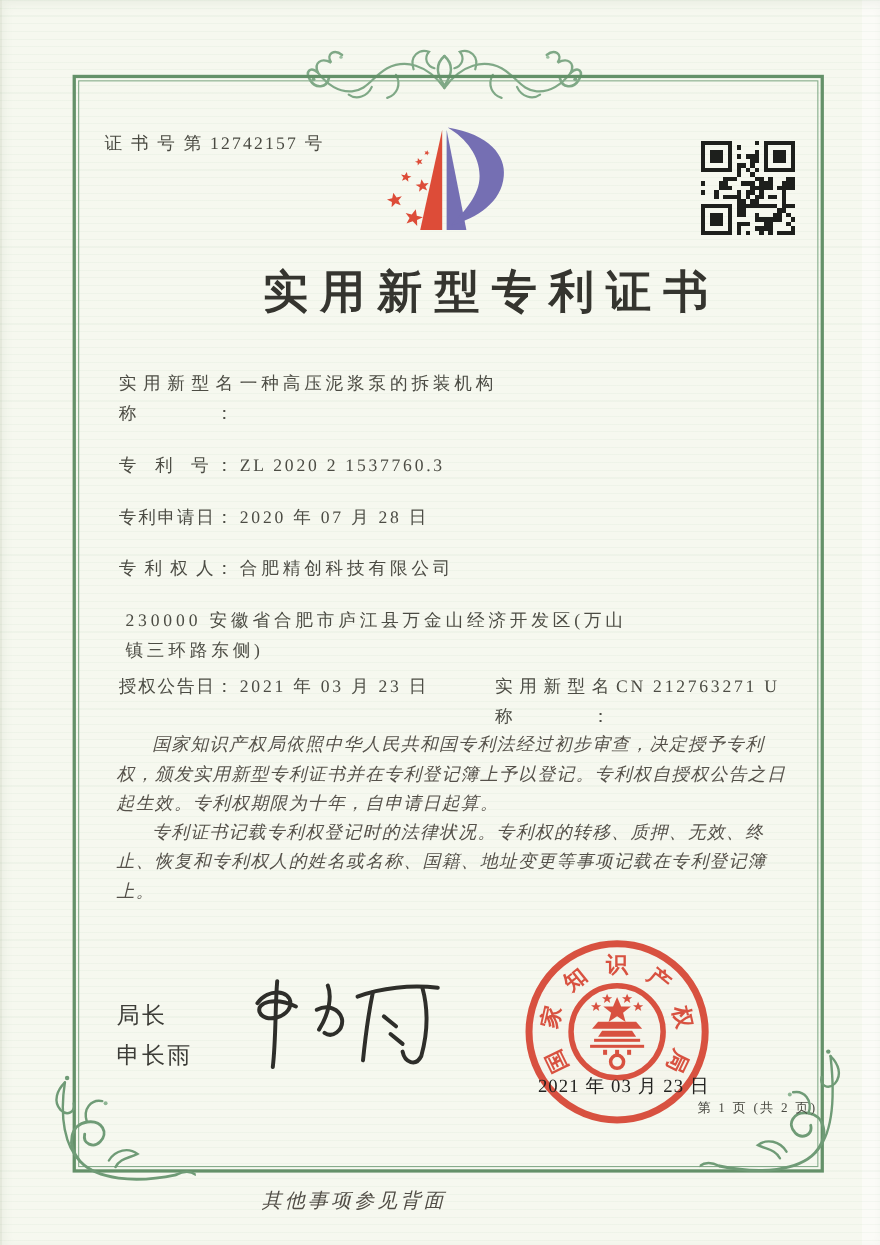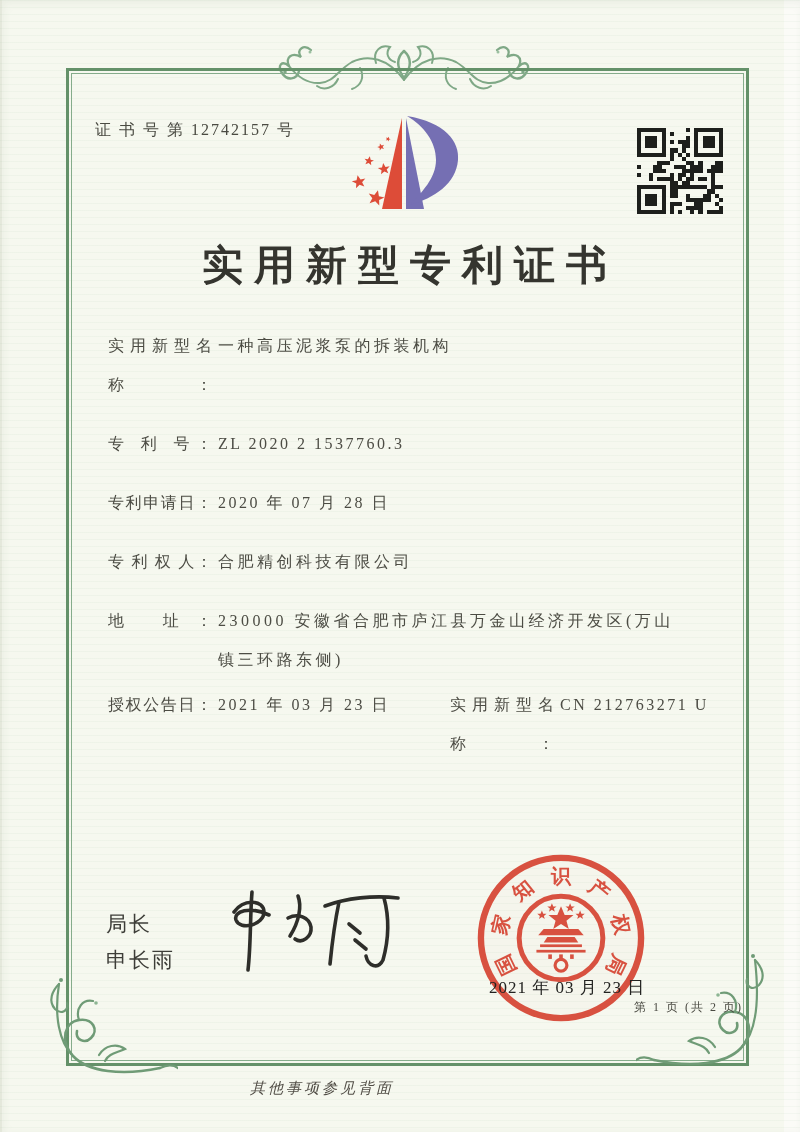--- a/index.html
+++ b/index.html
@@ -12,40 +12,40 @@
   .page::before{ 
     content:"";position:absolute;inset:0;pointer-events:none;
     background:repeating-linear-gradient(180deg,rgba(134,178,141,.065) 0 1px,transparent 1px 7px);
   }
   .frame{position:absolute;left:66px;top:68px;width:677px;height:992px;border:3px solid #649169;}
   .frame::after{content:"";position:absolute;inset:2px;border:1px solid #85ac8b;}
   .cert-no{position:absolute;left:95px;top:120px;font-size:16px;letter-spacing:2px;color:#4a4a42;}
   .logo{position:absolute;left:346px;top:110px;width:126px;height:112px;}
   .qr{position:absolute;left:637px;top:128px;width:86px;height:86px;}
   .title{position:absolute;left:66px;top:238px;width:677px;text-align:center;
-    font-size:41px;font-weight:700;letter-spacing:11px;color:#35352f;text-indent:11px;}
-  .fields{position:absolute;left:108px;top:326px;width:618px;font-size:16px;line-height:39px;color:#4c4c44;}
+    font-size:41px;font-weight:700;letter-spacing:11px;color:#35352f;text-indent:11px;padding-left:37px;}
+  .fields{position:absolute;left:108px;top:336px;width:618px;font-size:16px;line-height:27px;color:#4c4c44;}
   .frow{display:flex;margin-bottom:20px;position:relative;}
   .frow.addr{margin-bottom:6px;}
   .f-label{flex:0 0 104px;width:104px;text-align:justify;text-align-last:justify;letter-spacing:0;}
   .f-value{flex:1;letter-spacing:2.5px;margin-left:6px;}
   .f-value.cjk{letter-spacing:3.5px;}
   .f-value.wrapv{max-width:462px;}
   .grp2{position:absolute;left:342px;top:0;display:flex;width:276px;}
   .paras{position:absolute;left:106px;top:664px;width:616px;font-size:16.2px;line-height:26.5px;
     font-style:italic;color:#55514a;letter-spacing:1.2px;}
   .paras p{margin:0;text-indent:2em;}
   .director{position:absolute;left:106px;top:906px;font-family:"Liberation Sans","DejaVu Sans",sans-serif;
     font-size:21px;color:#3d3d38;letter-spacing:2px;line-height:36px;}
   .sig{position:absolute;left:222px;top:882px;width:195px;height:100px;}
   .seal{position:absolute;left:470px;top:847px;width:182px;height:182px;opacity:.9;}
   .seal-date{position:absolute;left:489px;top:976px;font-size:17px;color:#222220;letter-spacing:1px;z-index:5;}
   .pagenum{position:absolute;left:66px;top:999px;width:677px;text-align:right;font-size:12px;
     letter-spacing:2px;color:#4a4a42;}
-  .backnote{position:absolute;left:0;top:1079px;width:644px;text-align:center;font-size:15px;
+  .backnote{position:absolute;left:0;top:1079px;width:644px;text-align:center;font-size:18px;
     font-style:italic;letter-spacing:3px;color:#514d46;}
   .orn{position:absolute;pointer-events:none;}
   .orn-top{left:276px;top:30px;width:256px;height:68px;}
   .orn-bl{left:38px;top:970px;width:140px;height:112px;}
   .orn-br{left:636px;top:944px;width:140px;height:130px;}
 </style>
 </head>
 <body>
 
 <div class="page">
@@ -349,33 +349,36 @@
     </div>
     <div class="frow">
       <span class="f-label">专利申请日：</span>
       <span class="f-value">2020 年 07 月 28 日</span>
     </div>
     <div class="frow">
       <span class="f-label">专 利 权 人：</span>
       <span class="f-value cjk">合肥精创科技有限公司</span>
     </div>
     <div class="frow addr">
-      <span class="f-label">地 址：</span>
       <span class="f-value cjk wrapv">230000 安徽省合肥市庐江县万金山经济开发区(万山镇三环路东侧)</span>
     </div>
     <div class="frow">
       <span class="f-label">授权公告日：</span>
       <span class="f-value">2021 年 03 月 23 日</span>
       <span class="grp2">
         <span class="f-label">实用新型名称：</span>
         <span class="f-value">CN 212763271 U</span>
       </span>
     </div>
   </div>
 
+  <div class="paras">
+    <p>国家知识产权局依照中华人民共和国专利法经过初步审查，决定授予专利权，颁发实用新型专利证书并在专利登记簿上予以登记。专利权自授权公告之日起生效。专利权期限为十年，自申请日起算。</p>
+    <p>专利证书记载专利权登记时的法律状况。专利权的转移、质押、无效、终止、恢复和专利权人的姓名或名称、国籍、地址变更等事项记载在专利登记簿上。</p>
+  </div>
 
   <div class="director">
     <div>局长</div>
     <div>申长雨</div>
   </div>
 
   <svg class="sig" viewBox="0 0 195 100">
     <g fill="none" stroke="#2e2e2a" stroke-width="3.6" stroke-linecap="round">
       <path d="M30,10 C28,34 29,62 26,88"></path>
       <path d="M12,30 C22,16 42,18 42,30 C42,43 18,49 14,38 C11,29 28,24 47,33"></path>

